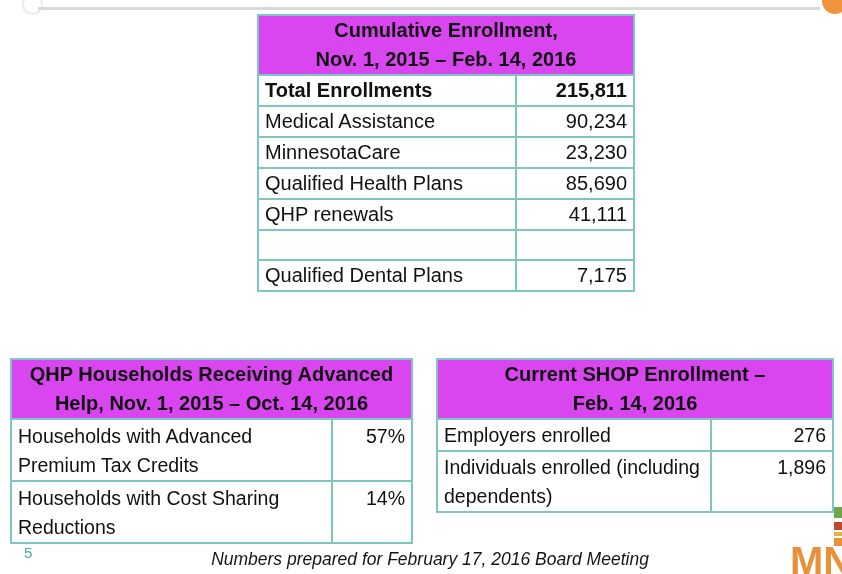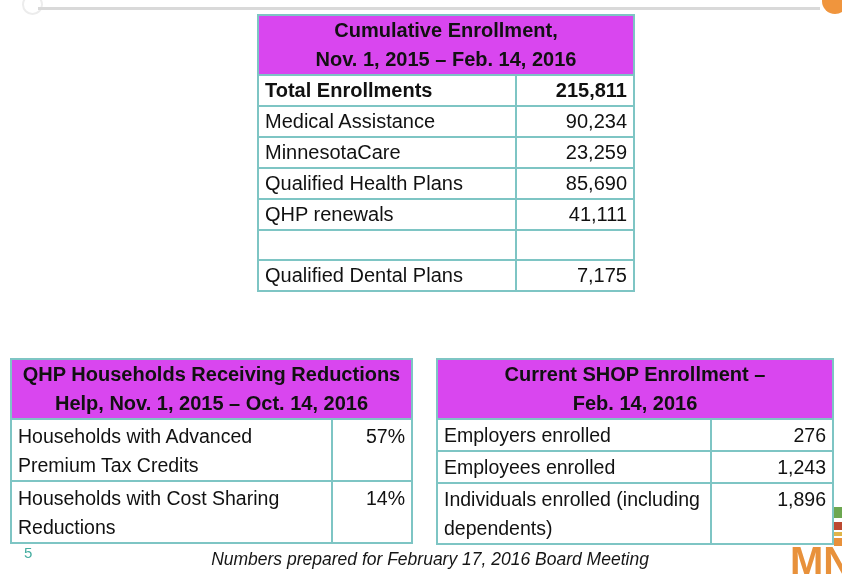--- a/index.html
+++ b/index.html
@@ -77,21 +77,21 @@
   <tr class="bold">
     <td class="pad-lg">Total Enrollments</td>
     <td class="val">215,811</td>
   </tr>
   <tr>
     <td>Medical Assistance</td>
     <td class="val">90,234</td>
   </tr>
   <tr>
     <td>MinnesotaCare</td>
-    <td class="val">23,259</td>
+    <td class="val">23,230</td>
   </tr>
   <tr>
     <td>Qualified Health Plans</td>
     <td class="val">85,690</td>
   </tr>
   <tr>
     <td class="indent">QHP renewals</td>
     <td class="val">41,111</td>
   </tr>
   <tr>
@@ -106,21 +106,21 @@
   </table>
 
 <table class="tbl" id="financial">
   <colgroup>
       <col style="width:321px">
       <col style="width:80px">
     </colgroup>
   <tbody>
       <tr class="hdr">
     <th colspan="2">
-      <div>QHP Households Receiving Reductions</div>
+      <div>QHP Households Receiving Advanced</div>
       <div>Help, Nov. 1, 2015 – Oct. 14, 2016</div>
     </th>
   </tr>
   <tr class="body">
     <td>Households with Advanced Premium Tax Credits</td>
     <td class="val">57%</td>
   </tr>
   <tr class="body">
     <td>Households with Cost Sharing Reductions</td>
     <td class="val">14%</td>
@@ -137,24 +137,20 @@
       <tr class="hdr">
     <th colspan="2">
       <div>Current SHOP Enrollment –</div>
       <div>Feb. 14, 2016</div>
     </th>
   </tr>
   <tr class="r1">
     <td>Employers enrolled</td>
     <td class="val">276</td>
   </tr>
-  <tr class="r2">
-    <td>Employees enrolled</td>
-    <td class="val">1,243</td>
-  </tr>
   <tr class="r3">
     <td>Individuals enrolled (including dependents)</td>
     <td class="val">1,896</td>
   </tr>
 </tbody>
   </table>
 
 <div class="page-num">5</div>
 <div class="footer-note">Numbers prepared for February 17, 2016 Board Meeting</div>
 

